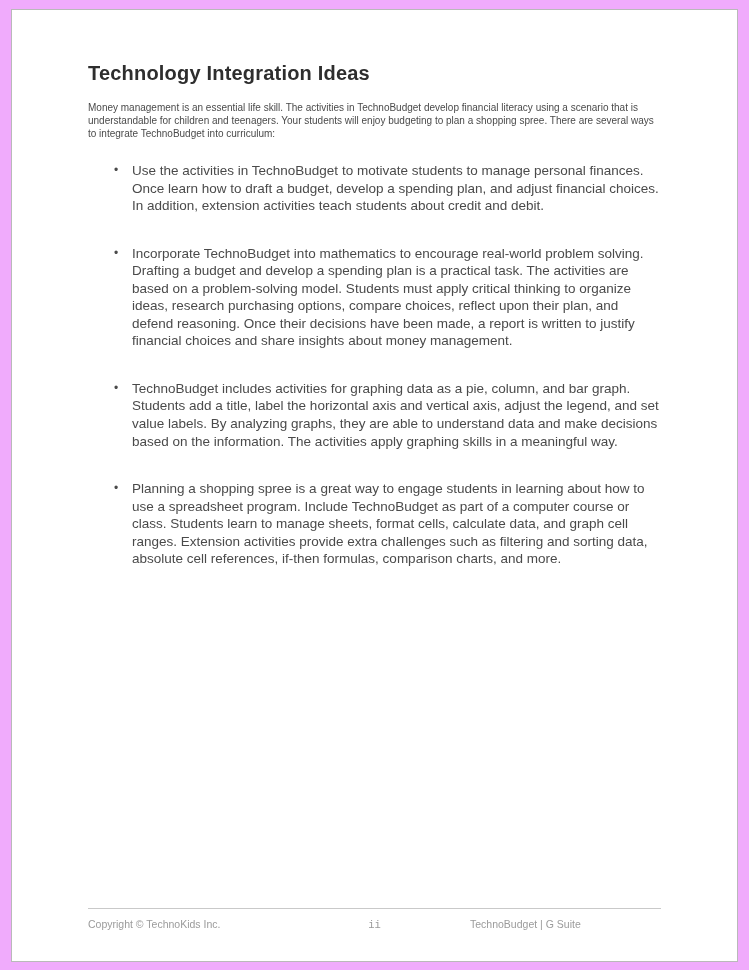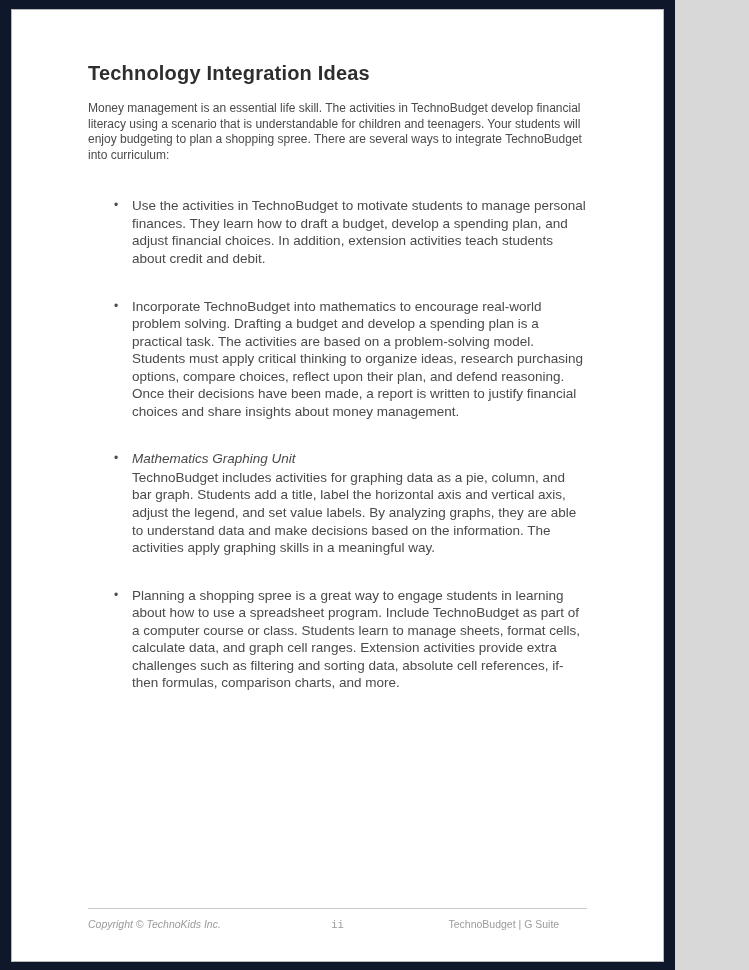--- a/index.html
+++ b/index.html
@@ -2,23 +2,23 @@
 <html><head>
 <meta charset="utf-8">
 <style>
   html, body {
     margin: 0;
     padding: 0;
     background: #d8d8d8;
     font-family: "Liberation Sans", sans-serif;
   }
   .canvas {
-    width: 675px;
+    width: 749px;
     height: 970px;
-    background: #0f172a;
+    background: #f0abfc;
     box-sizing: border-box;
     padding: 9px 11px 8px 11px;
     position: relative;
   }
   .sheet {
     background: #ffffff;
     border: 1px solid #b9b9b9;
     box-sizing: border-box;
     width: 100%;
     height: 100%;
@@ -27,23 +27,23 @@
     color: #4a4a4a;
   }
   .doc-title {
     font-size: 20px;
     font-weight: bold;
     color: #2e2e2e;
     margin: 0 0 16px 0;
     letter-spacing: 0.2px;
   }
   .intro {
-    font-size: 12px;
+    font-size: 10px;
     line-height: 1.3;
-    margin: 0 0 34px 0;
+    margin: 0 0 22px 0;
   }
   ul.sections {
     list-style: none;
     margin: 0;
     padding: 0;
   }
   ul.sections li {
     position: relative;
     padding-left: 44px;
     margin-bottom: 30px;
@@ -66,49 +66,48 @@
     left: 76px;
     right: 76px;
     bottom: 30px;
     border-top: 1px solid #c9c9c9;
     padding-top: 9px;
     display: flex;
     align-items: baseline;
     font-size: 10.5px;
     color: #9b9b9b;
   }
-  .footer .f-left   { flex: 1; text-align: left; font-style: italic; }
+  .footer .f-left   { flex: 1; text-align: left; }
   .footer .f-center { flex: 1; text-align: center; font-family: Liberation Mono, monospace; }
-  .footer .f-right  { flex: 1; text-align: center; }
+  .footer .f-right  { flex: 1; text-align: left; }
 </style>
 </head>
 <body>
 
 <div class="canvas">
   <div class="sheet">
 
     <h1 class="doc-title">Technology Integration Ideas</h1>
 
     <p class="intro">Money management is an essential life skill. The activities in TechnoBudget develop financial literacy using a scenario that is understandable for children and teenagers. Your students will enjoy budgeting to plan a shopping spree. There are several ways to integrate TechnoBudget into curriculum:</p>
 
     <ul class="sections">
 
       <li>
         <span class="marker">•</span>
-        <div class="sec-body">Use the activities in TechnoBudget to motivate students to manage personal finances. They learn how to draft a budget, develop a spending plan, and adjust financial choices. In addition, extension activities teach students about credit and debit.</div>
+        <div class="sec-body">Use the activities in TechnoBudget to motivate students to manage personal finances. Once learn how to draft a budget, develop a spending plan, and adjust financial choices. In addition, extension activities teach students about credit and debit.</div>
       </li>
 
       <li>
         <span class="marker">•</span>
         <div class="sec-body">Incorporate TechnoBudget into mathematics to encourage real-world problem solving. Drafting a budget and develop a spending plan is a practical task. The activities are based on a problem-solving model. Students must apply critical thinking to organize ideas, research purchasing options, compare choices, reflect upon their plan, and defend reasoning. Once their decisions have been made, a report is written to justify financial choices and share insights about money management.</div>
       </li>
 
       <li>
         <span class="marker">•</span>
-        <div class="sec-heading">Mathematics Graphing Unit</div>
         <div class="sec-body">TechnoBudget includes activities for graphing data as a pie, column, and bar graph. Students add a title, label the horizontal axis and vertical axis, adjust the legend, and set value labels. By analyzing graphs, they are able to understand data and make decisions based on the information. The activities apply graphing skills in a meaningful way.</div>
       </li>
 
       <li>
         <span class="marker">•</span>
         <div class="sec-body">Planning a shopping spree is a great way to engage students in learning about how to use a spreadsheet program. Include TechnoBudget as part of a computer course or class. Students learn to manage sheets, format cells, calculate data, and graph cell ranges. Extension activities provide extra challenges such as filtering and sorting data, absolute cell references, if-then formulas, comparison charts, and more.</div>
       </li>
 
     </ul>
 

